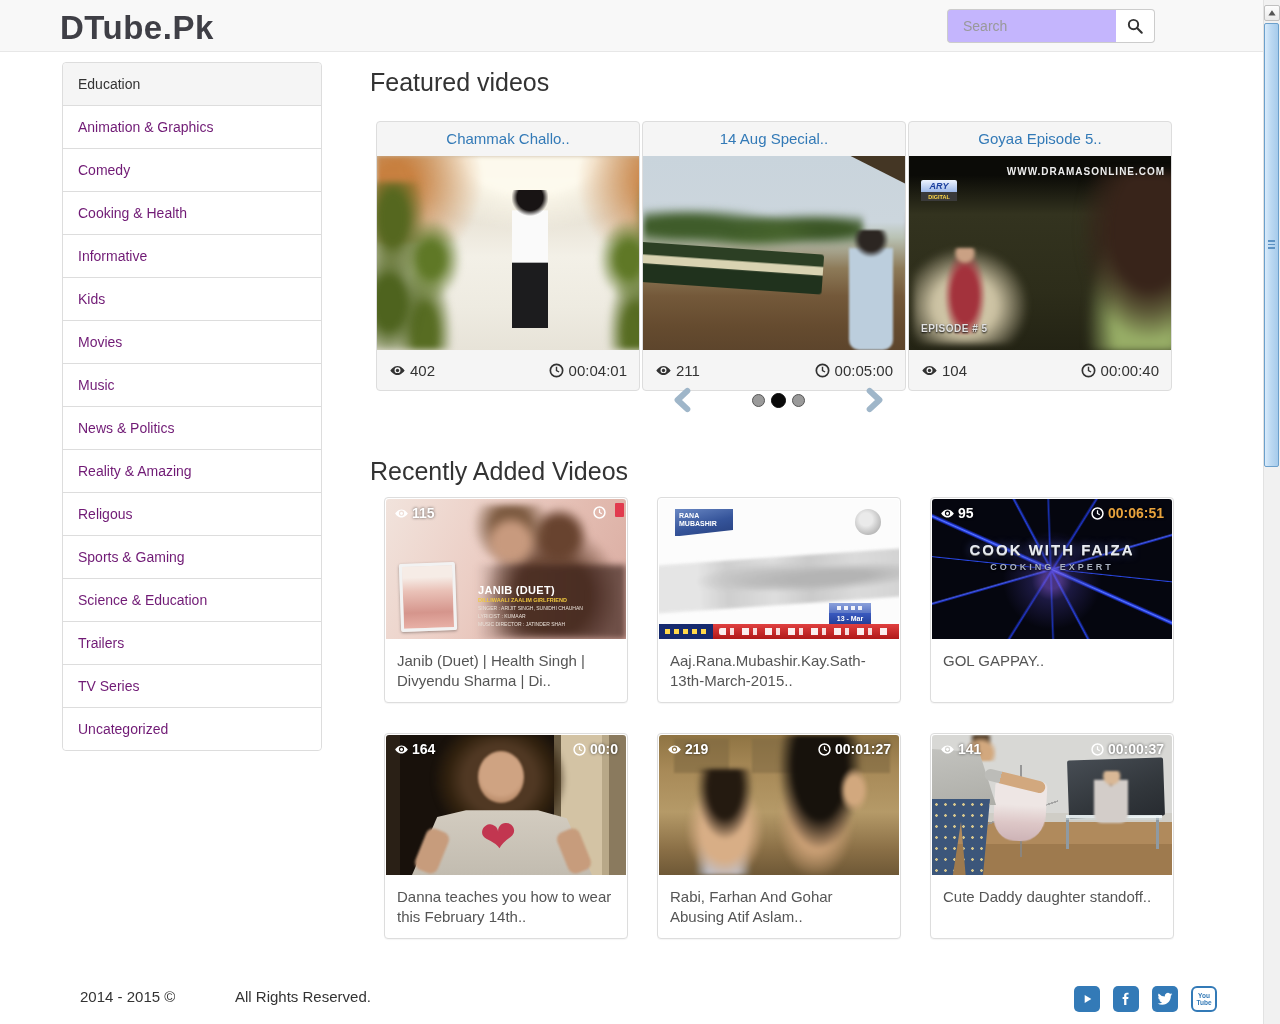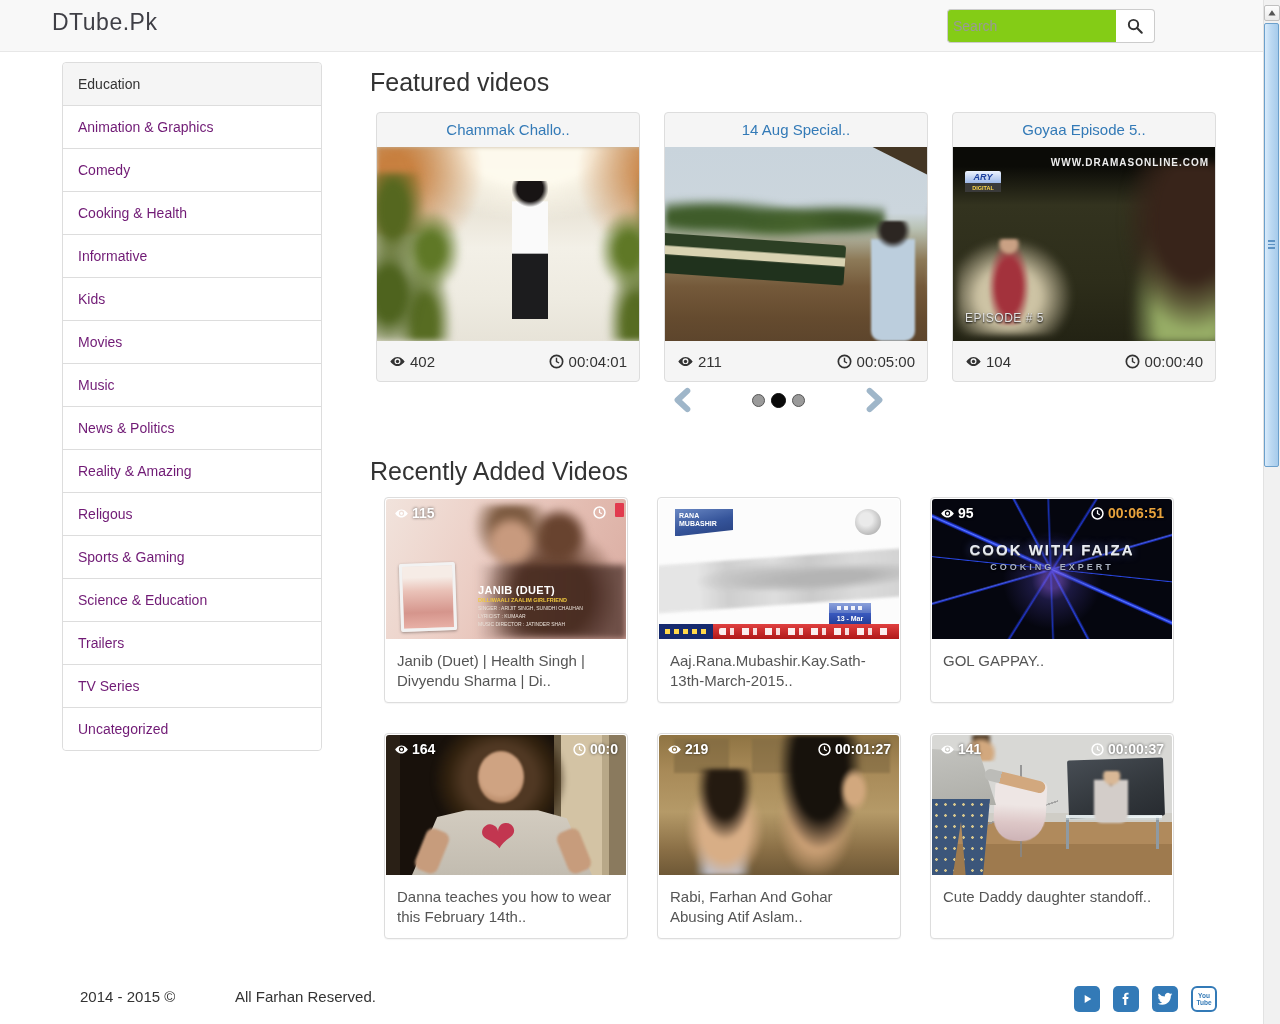--- a/index.html
+++ b/index.html
@@ -1,35 +1,35 @@
 <!DOCTYPE html>
 <html><head>
 <meta charset="utf-8">
 <style>
   html,body{margin:0;padding:0;background:#fff;font-family:"Liberation Sans",sans-serif}
   .page{position:relative;width:1280px;height:1024px;overflow:hidden;background:#fff}
 
   
   .hdr{position:absolute;left:0;top:0;width:1280px;height:51px;background:#f8f8f8;border-bottom:1px solid #e7e7e7}
-  .logo{position:absolute;left:52px;top:9px;font-size:23px;font-weight:normal;color:#3f3f46;letter-spacing:.5px;cursor:pointer}
-  .sinput{position:absolute;left:947px;top:9px;width:170px;height:34px;box-sizing:border-box;border:1px solid #ccc;border-right:1px solid #ddd;border-radius:4px 0 0 4px;padding:0 5px;font-size:14px;color:#555;outline:none;background:#84cc16}
+  .logo{position:absolute;left:60px;top:9px;font-size:33px;font-weight:bold;color:#3f3f46;letter-spacing:.5px;cursor:pointer}
+  .sinput{position:absolute;left:947px;top:9px;width:170px;height:34px;box-sizing:border-box;border:1px solid #ccc;border-right:1px solid #ddd;border-radius:4px 0 0 4px;padding:0 15px;font-size:14px;color:#555;outline:none;background:#c4b5fd}
   .sinput::placeholder{color:#999}
   .sbtn{position:absolute;left:1116px;top:9px;width:39px;height:34px;background:#fff;border:1px solid #ccc;border-left:none;border-radius:0 4px 4px 0;display:flex;align-items:center;justify-content:center;cursor:pointer;padding:0}
 
   
   .sidebar{position:absolute;left:62px;top:62px;width:260px;box-sizing:border-box;border:1px solid #ddd;border-radius:4px;background:#fff}
   .cat-head{background:#f5f5f5;color:#333;font-size:14px;padding:13px 15px;border-bottom:1px solid #ddd;border-radius:4px 4px 0 0}
   .cat-item{display:block;color:#701a75;font-size:14px;padding:13px 15px;border-bottom:1px solid #ddd;cursor:pointer;text-decoration:none;background:#fff}
   .cat-item:last-child{border-bottom:none;border-radius:0 0 4px 4px}
 
   
   .h2{position:absolute;font-size:25px;color:#333;font-weight:500}
 
   
-  .feat-row{position:absolute;left:376px;top:112px;display:flex;gap:24px}
+  .feat-row{position:absolute;left:376px;top:121px;display:flex;gap:2px}
   .fcard{width:264px;height:270px;box-sizing:border-box;border:1px solid #ddd;border-radius:4px;background:#f5f5f5;overflow:hidden}
   .fcard-title{height:34px;line-height:34px;text-align:center;color:#337ab7;font-size:15px;cursor:pointer;white-space:nowrap;overflow:hidden}
   .fthumb{position:relative;width:306px;height:194px;overflow:hidden;background:#222;cursor:pointer}
   .fmeta{height:40px;display:flex;justify-content:space-between;padding:0 12px;color:#333;font-size:15px}
   .mi{display:flex;align-items:center;gap:4px}
   .mi svg{width:17px;height:17px;fill:#333}
   .mi .clk{fill:none;stroke:#333}
 
   
   .controls{position:absolute;left:376px;top:381px;width:804px;height:38px;display:flex;align-items:center;justify-content:center}
@@ -71,21 +71,21 @@
   .tr-crowd{right:0;top:58px;width:46px;height:96px;background:radial-gradient(ellipse at 40% 15%,#7a2e28 0 20%,transparent 40%),radial-gradient(ellipse at 70% 45%,#27415c 0 22%,transparent 45%),radial-gradient(ellipse at 40% 75%,#d8cfc0 0 20%,transparent 42%);filter:blur(2px)}
 
   .art-goyaa{background:linear-gradient(180deg,#0b0b07 0 10%,#33331f 30%,#2d2d1a 70%,#232314 100%)}
   .gy-site{top:10px;left:56px;right:8px;text-align:center;color:#ededed;font-weight:bold;font-size:10px;letter-spacing:1px}
   .gy-ary{left:12px;top:24px;width:36px;text-align:center}
   .gy-ary-top{background:linear-gradient(180deg,#eef4ff,#9db8e8);color:#1b3f9e;font-size:9px;font-weight:bold;font-style:italic;border-radius:2px 2px 0 0;padding:1px 0}
   .gy-ary-bot{background:#3a3a3a;color:#ffd84a;font-size:5.5px;font-weight:bold;padding:1.5px 0}
   .gy-couch{left:4px;bottom:6px;width:130px;height:110px;background:radial-gradient(ellipse at 40% 65%,#cdc3a4 0 28%,transparent 58%);filter:blur(3px)}
   .gy-red{left:34px;bottom:16px;width:44px;height:86px;background:radial-gradient(circle at 50% 6%,#caa184 0 9%,transparent 14%),radial-gradient(ellipse at 50% 55%,#a3323c 0 40%,transparent 68%);filter:blur(1.5px)}
   .gy-woman{right:-6px;top:16px;width:150px;height:180px;background:radial-gradient(ellipse at 52% 32%,#38241a 0 34%,rgba(56,36,26,.6) 48%,transparent 64%),radial-gradient(ellipse at 48% 86%,#97ad66 0 26%,transparent 52%);filter:blur(4px)}
-  .gy-ep{left:12px;bottom:16px;color:#e2e2e2;font-size:12px;font-weight:normal;letter-spacing:.5px;text-shadow:0 1px 2px #000}
+  .gy-ep{left:12px;bottom:16px;color:#e2e2e2;font-size:10px;font-weight:bold;letter-spacing:.5px;text-shadow:0 1px 2px #000}
 
   .art-janib{background:linear-gradient(115deg,#f1e3dc 0%,#eccfc6 38%,#e3bcb1 66%,#d9aba0 100%)}
   .jn-couple{right:10px;top:6px;width:150px;height:130px;background:radial-gradient(circle at 30% 28%,#c89a7e 0 11%,transparent 19%),radial-gradient(ellipse at 30% 16%,#7c5a40 0 12%,transparent 26%),radial-gradient(circle at 62% 24%,#68432f 0 13%,transparent 22%),radial-gradient(ellipse at 58% 70%,#6e4a38 0 30%,transparent 56%);filter:blur(3px)}
   .jn-shade{right:0;bottom:0;width:150px;height:74px;background:linear-gradient(90deg,transparent,rgba(52,28,22,.55) 30%,rgba(52,28,22,.65));filter:blur(3px)}
   .jn-album{left:14px;bottom:8px;width:50px;height:62px;background:linear-gradient(180deg,#f6ece6 0 18%,#eac2b8 40%,#d5958c 75%,#e8b0a6 100%);border:3px solid #f2f2f2;border-radius:2px;transform:rotate(-2deg);box-shadow:0 1px 3px rgba(0,0,0,.35)}
   .jn-text{left:92px;bottom:12px;width:142px}
   .jn-song{color:#fff;font-size:11px;font-weight:bold;letter-spacing:.3px}
   .jn-sub{color:#f0c93e;font-size:5.5px;font-weight:bold;margin-top:1px}
   .jn-cred{color:#e8e0d8;font-size:5px;margin-top:2px}
   .jn-badge{top:4px;right:2px;width:9px;height:14px;background:#e13b4e;border-radius:1px}
@@ -430,21 +430,21 @@
               <path d="M12 6.8V12l3.6 2.1" stroke-width="2"></path>
             </svg>
             <span>00:00:37</span>
           </span>
       </div>
       <div class="rtitle">Cute Daddy daughter standoff..</div>
     </div>
   </div>
 
   <div class="foot-copy">2014 - 2015 ©</div>
-  <div class="foot-rights">All Farhan Reserved.</div>
+  <div class="foot-rights">All Rights Reserved.</div>
   <div class="social">
     <span class="sicon">
         <svg viewBox="0 0 24 24">
           <polygon points="8.5,6 18.5,12 8.5,18"></polygon>
         </svg>
       </span>
     <span class="sicon">
         <svg viewBox="0 0 24 24">
           <path d="M15.8 2.5h-2.6c-2.4 0-4 1.5-4 4V9H6.9v3.1h2.3V21h3.4v-8.9h2.7l.5-3.1h-3.2V6.7c0-.8.3-1.3 1.3-1.3h2z"></path>
         </svg>

